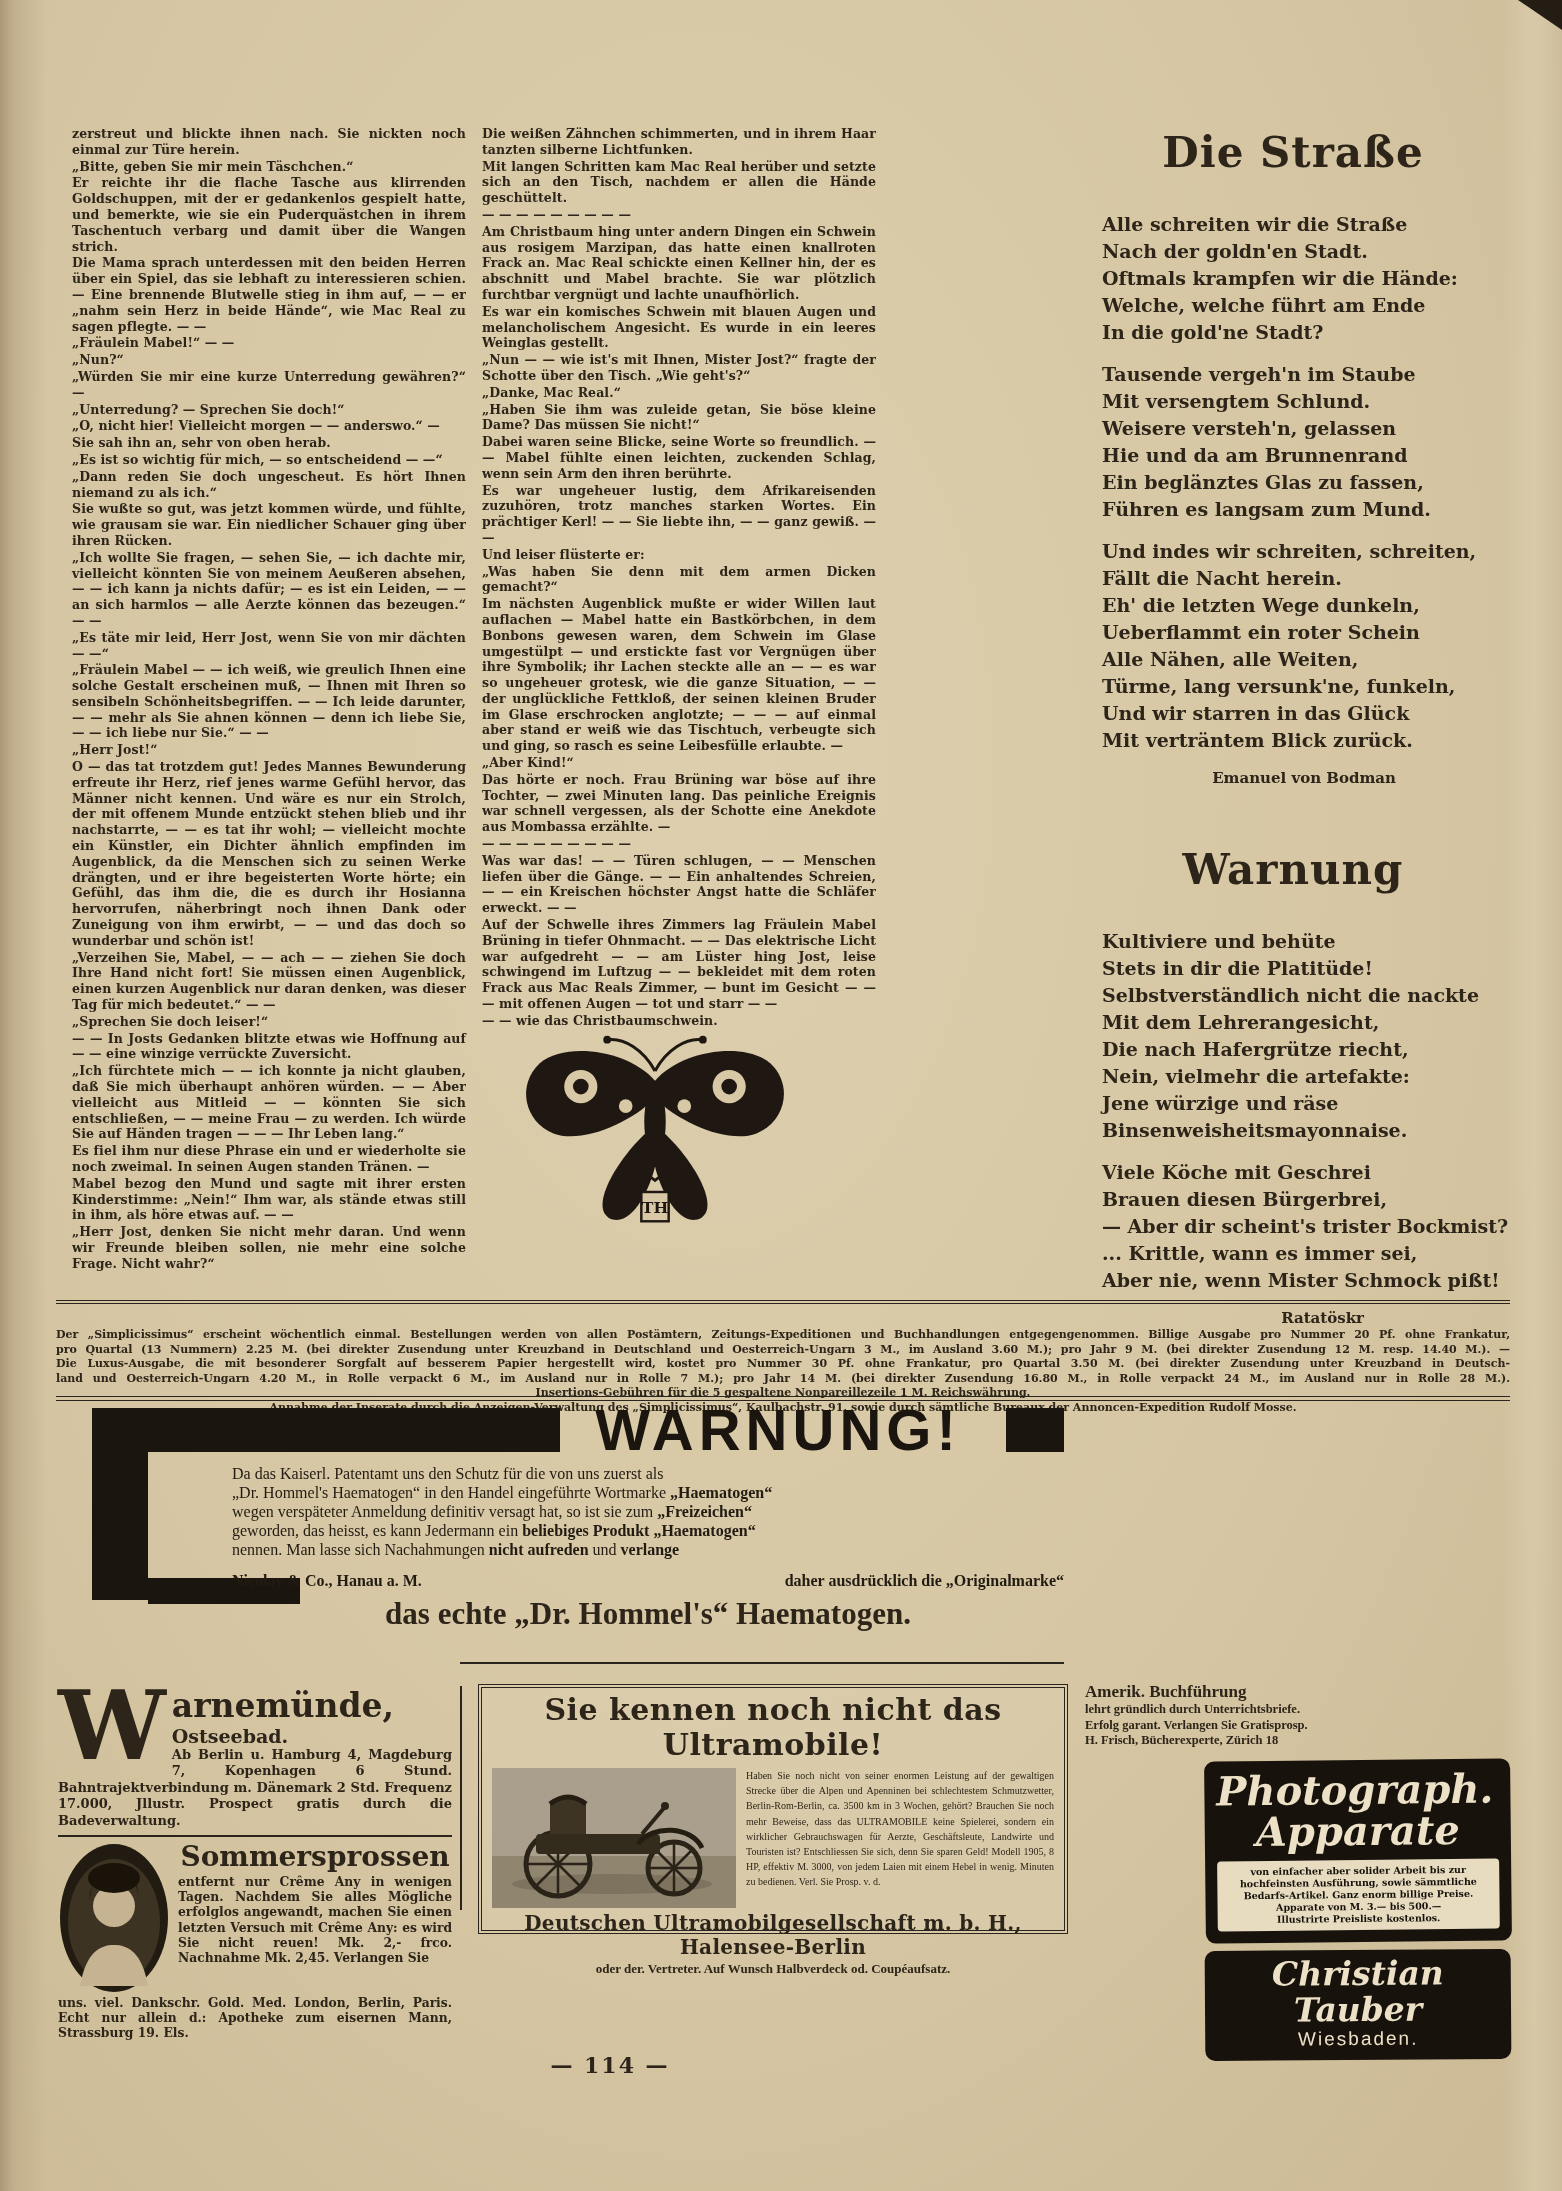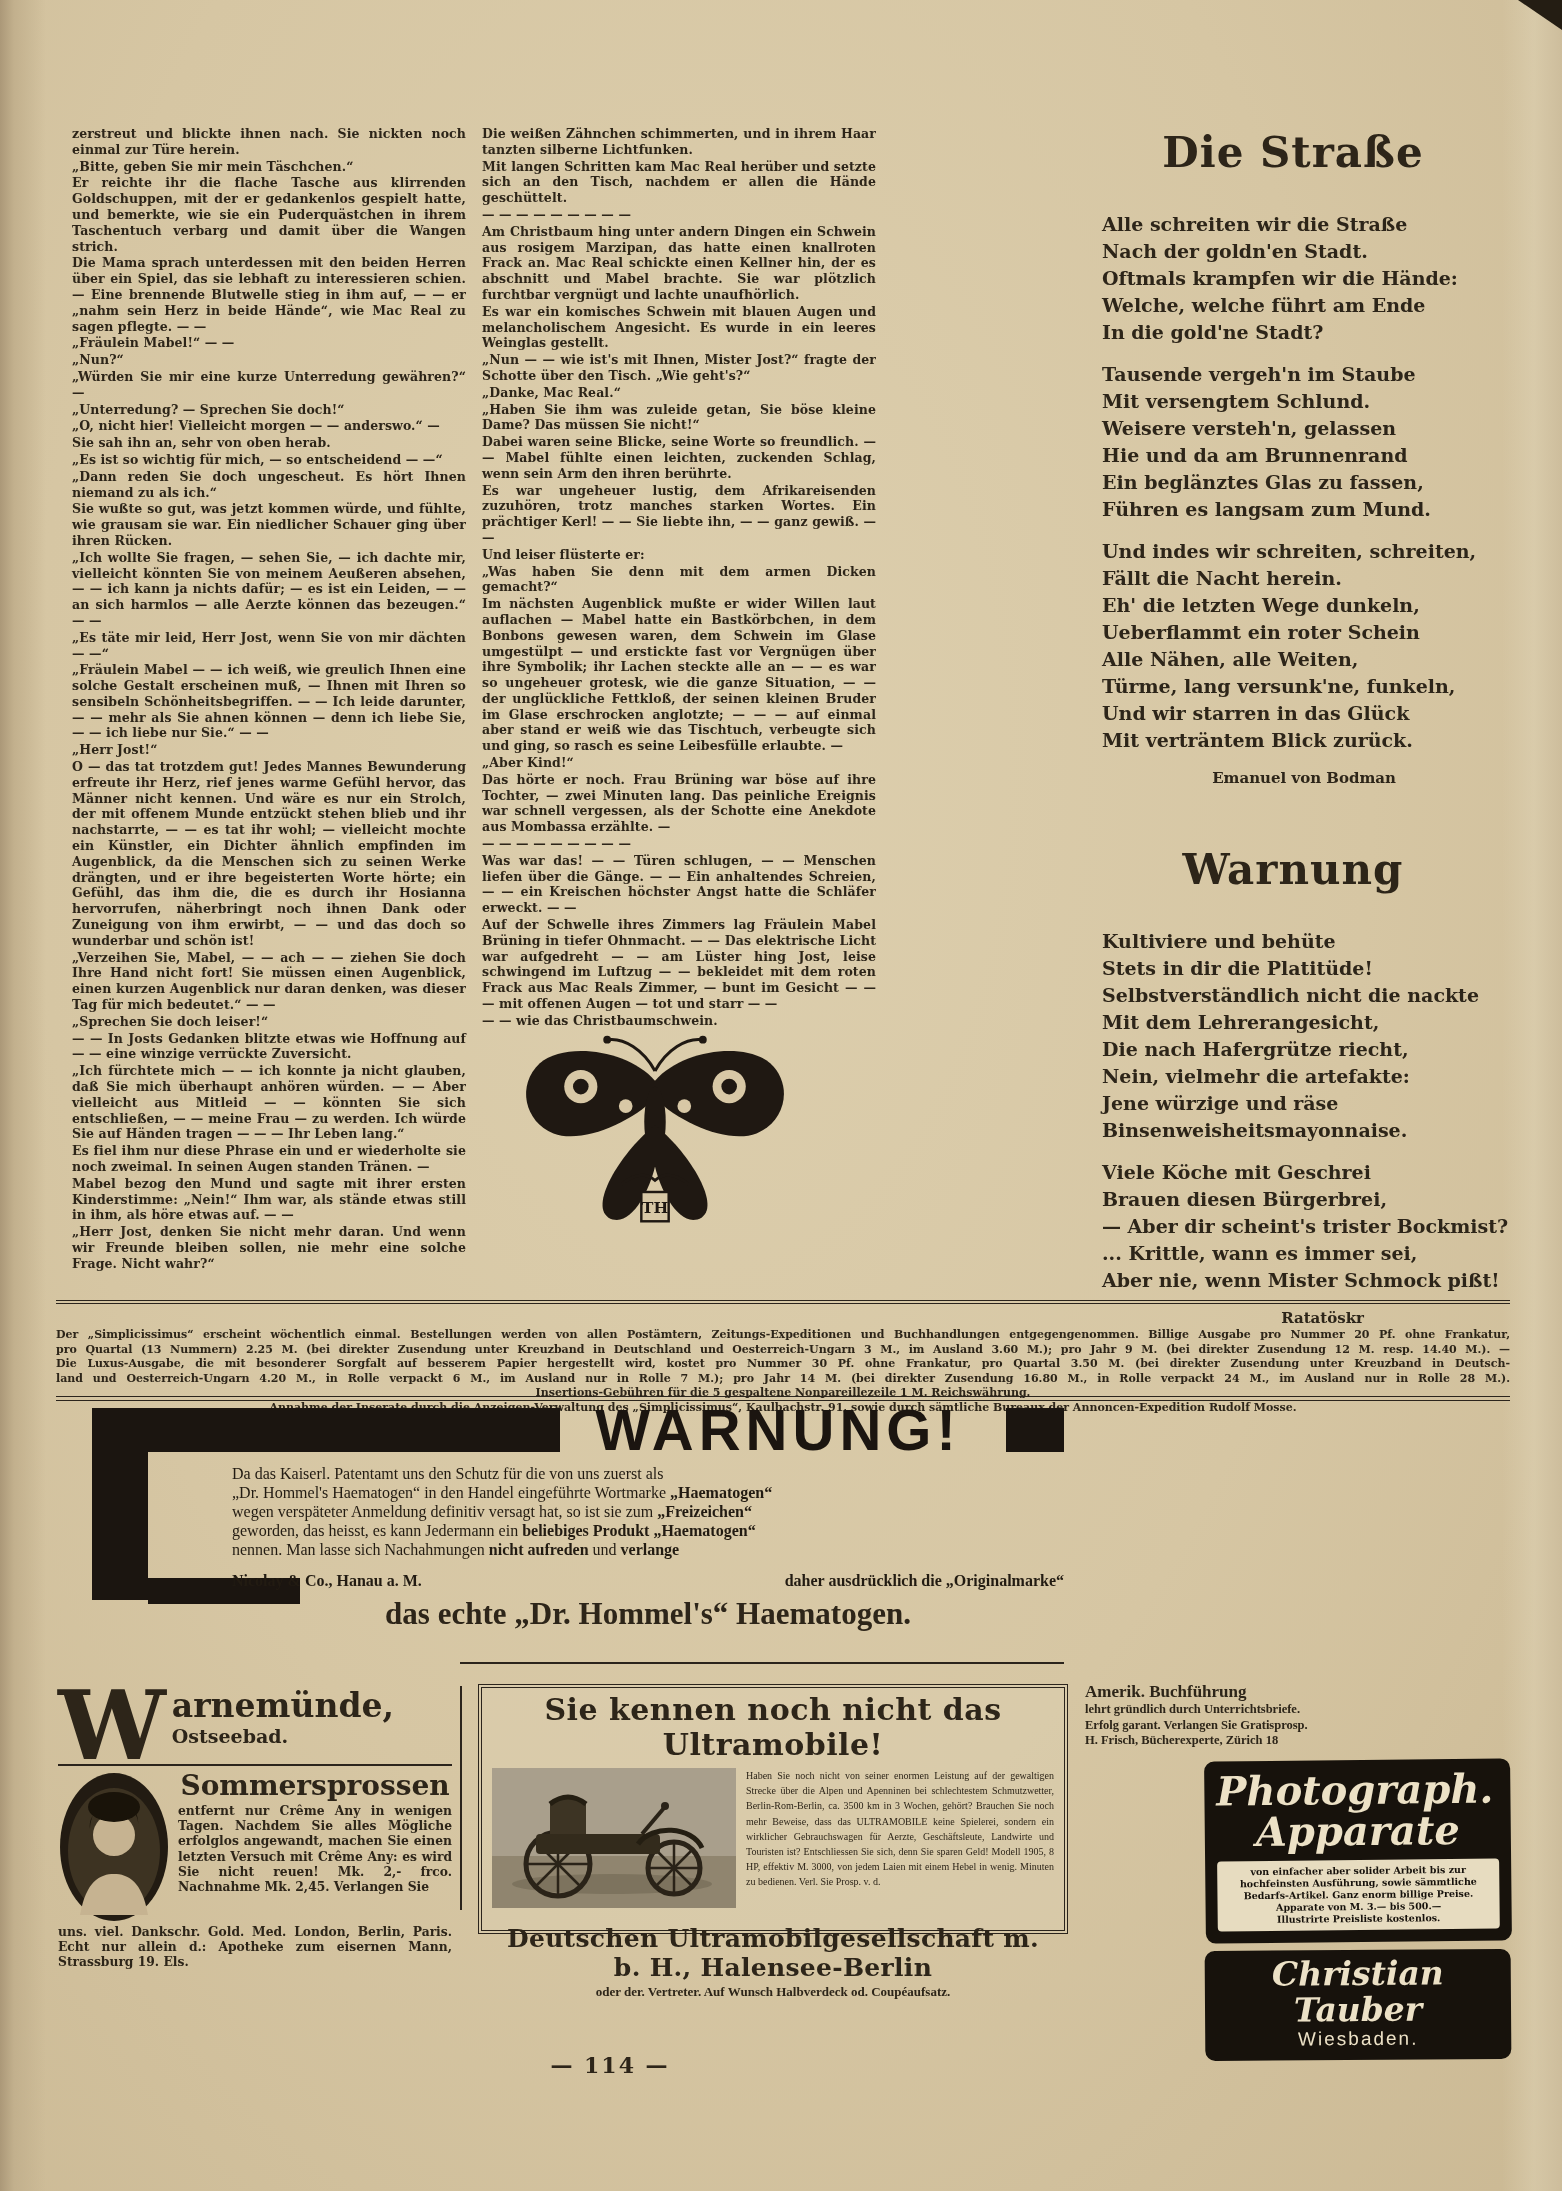--- a/index.html
+++ b/index.html
@@ -75,21 +75,21 @@
   .sommer-body{font-size:12.3px;line-height:15.2px;font-weight:700;text-align:justify;margin-top:2px;}
   .sommer-below{font-size:12.3px;line-height:15.2px;font-weight:700;text-align:justify;margin-top:1px;}
 
   
   .ad-ultra{position:absolute;left:478px;top:1684px;width:590px;height:250px;
     border:4px double #2b241c;box-sizing:border-box;padding:4px 10px;background:rgba(224,212,182,.35);}
   .ultra-head{text-align:center;font-size:30px;font-weight:900;letter-spacing:.5px;}
   .ultra-main{display:flex;gap:10px;margin-top:6px;}
   .ultra-photo{width:244px;height:140px;flex:0 0 auto;}
   .ultra-text{flex:1;font-family:"Liberation Serif",serif;font-size:10px;line-height:15.2px;text-align:justify;}
-  .ultra-company{text-align:center;font-size:25px;font-weight:800;margin-top:16px;letter-spacing:.3px;}
+  .ultra-company{text-align:center;font-size:20px;font-weight:800;margin-top:3px;letter-spacing:.3px;}
   .ultra-foot{text-align:center;font-size:13px;font-weight:600;margin-top:2px;font-family:"Liberation Serif",serif;}
 
   
   .ad-buch{position:absolute;left:1085px;top:1682px;width:428px;font-family:"Liberation Serif",serif;}
   .buch-title{font-size:17px;font-weight:800;}
   .buch-line{font-size:12.5px;line-height:15.5px;font-weight:600;}
   .buch-lines > div:last-child{font-weight:800;}
 
   
   .ad-photo{position:absolute;left:1205px;top:1760px;width:306px;}
@@ -279,20 +279,21 @@
       <span>Nicolay &amp; Co., Hanau a. M.</span>
       <span>daher ausdrücklich die „Originalmarke“</span>
     </div>
   </div>
   <div class="warn-tagline">das echte „Dr. Hommel's“ Haematogen.</div>
   <div class="warn-under-rule"></div>
 
   <div class="ad-warnemuende">
     <span class="wm-W">W</span>
     <span class="wm-title">arnemünde,</span><span class="wm-subtitle"> Ostseebad.</span>
+    <div class="wm-body">Ab Berlin u. Hamburg 4, Magdeburg 7, Kopenhagen 6 Stund. Bahntrajektverbindung m. Dänemark 2 Std. Frequenz 17.000, Jllustr. Prospect gratis durch die Badeverwaltung.</div>
     <div class="wm-divider"></div>
     <div class="sommer">
       <div class="portrait">
         <svg viewBox="0 0 112 152" width="112" height="152">
           <ellipse cx="56" cy="76" rx="54" ry="74" fill="#221b12"></ellipse>
           <ellipse cx="56" cy="80" rx="46" ry="63" fill="#3d3322"></ellipse>
           <path d="M22 144 C28 110 42 103 56 103 C70 103 84 110 90 144 Z" fill="#c6b391"></path>
           <circle cx="56" cy="64" r="21" fill="#c6b391"></circle>
           <path d="M32 58 C28 28 84 26 80 56 C82 40 72 32 56 32 C40 32 33 42 32 58 Z" fill="#191309"></path>
           <ellipse cx="56" cy="36" rx="26" ry="15" fill="#191309"></ellipse>

